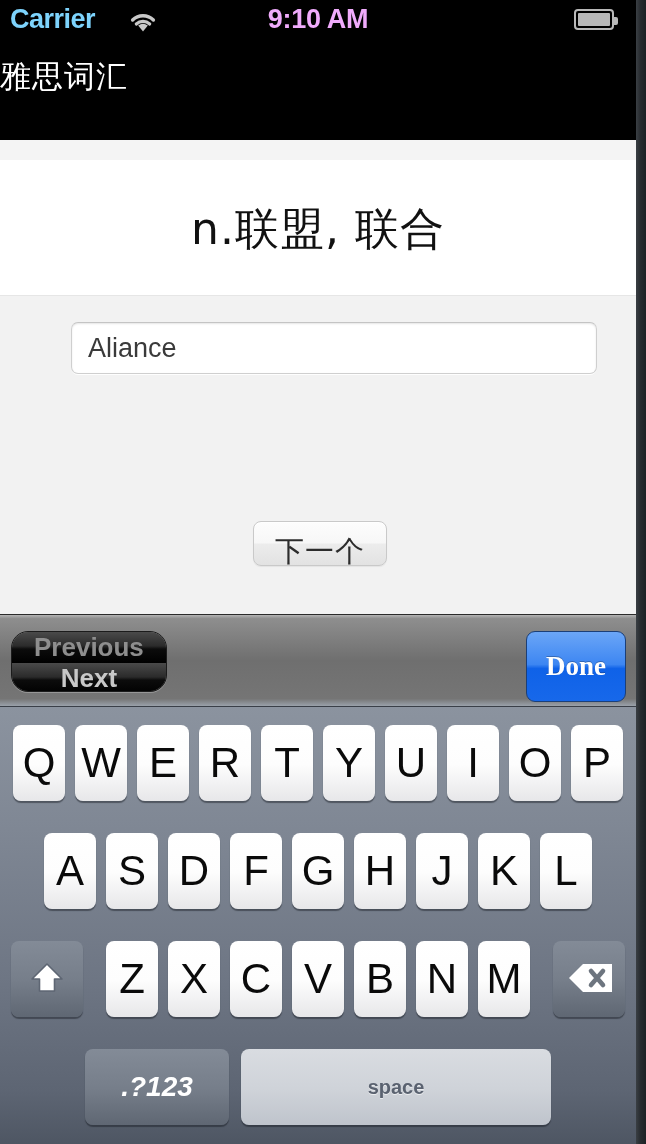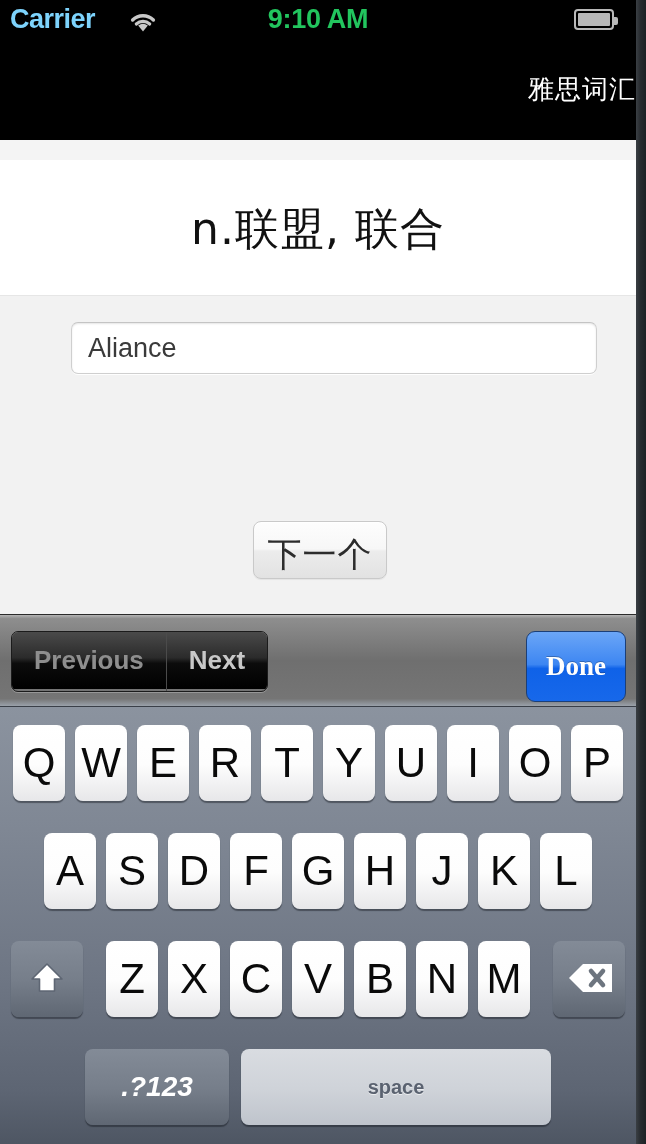--- a/index.html
+++ b/index.html
@@ -59,21 +59,21 @@
     height: 24px;
   }
   #status-time {
     position: absolute;
     left: 0;
     top: 4px;
     width: 636px;
     text-align: center;
     font-size: 27px;
     font-weight: bold;
-    color: #22c55e;
+    color: #f0abfc;
     letter-spacing: -0.3px;
   }
   #battery-icon {
     position: absolute;
     right: 22px;
     top: 9px;
     width: 40px;
     height: 21px;
     border: 2px solid #b9b9b9;
     border-radius: 4px;
@@ -102,25 +102,25 @@
     left: 0;
     top: 40px;
     width: 636px;
     height: 80px;
     background: #000;
     z-index: 20;
   }
   #nav-title {
     position: absolute;
     left: 0;
-    top: 32px;
-    width: 636px;
-    text-align: right;
+    top: 16px;
+    width: 636px;
+    text-align: left;
     color: #fff;
-    font-size: 26px;
+    font-size: 31px;
     font-family: "DejaVu Sans", "Liberation Sans", sans-serif;
     letter-spacing: 1px;
   }
   
   #content {
     position: absolute;
     left: 0;
     top: 120px;
     width: 636px;
     height: 494px;
@@ -173,27 +173,27 @@
     font-size: 27px;
     color: #3a3a3a;
     font-family: "Liberation Sans", sans-serif;
     outline: none;
   }
   #next-button {
     position: absolute;
     left: 253px;
     top: 381px;
     width: 134px;
-    height: 58px;
+    height: 45px;
     box-sizing: border-box;
     background: linear-gradient(to bottom, #fdfdfd 0%, #f7f7f7 48%, #ececec 52%, #e2e2e2 100%);
     border: 1px solid #c9c9c9;
     border-radius: 8px;
     box-shadow: 0 1px 1px rgba(0,0,0,0.06), inset 0 1px 0 rgba(255,255,255,0.9);
-    font-size: 34px;
+    font-size: 29px;
     color: #2c2c2c;
     font-family: "DejaVu Sans", "Liberation Sans", sans-serif;
     cursor: pointer;
     padding: 10px;
     letter-spacing: 1px;
   }
   
   #accessory-bar {
     position: absolute;
     left: 0;
@@ -205,23 +205,24 @@
     box-sizing: border-box;
     z-index: 30;
   }
   #segmented-control {
     position: absolute;
     left: 11px;
     top: 16px;
     height: 59px;
     display: flex;
     border: 1px solid #1b1b1b;
-    border-radius: 7px;
+    border-radius: 17px;
     overflow: hidden;
     box-shadow: 0 1px 0 rgba(255,255,255,0.25);
+    flex-direction: column;
   }
   .seg-btn {
     height: 57px;
     padding: 0 22px;
     display: flex;
     align-items: center;
     justify-content: center;
     background: linear-gradient(to bottom, #4a4a4a 0%, #2b2b2b 45%, #0c0c0c 55%, #000000 100%);
     color: #8e8e8e;
     font-size: 26px;

